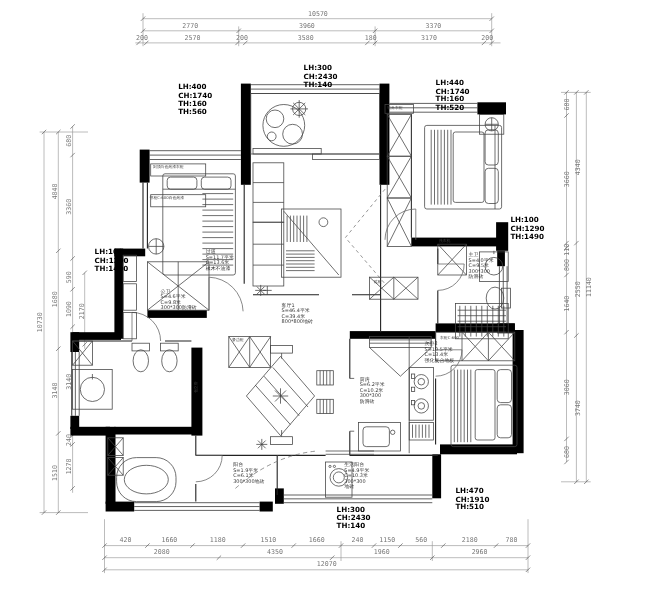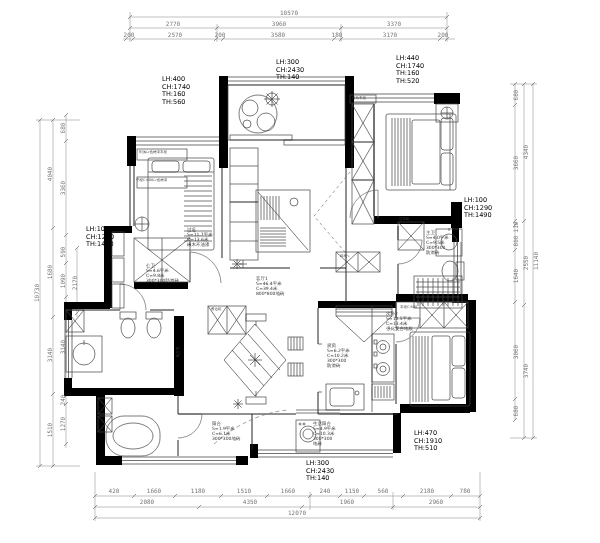--- a/index.html
+++ b/index.html
@@ -3,21 +3,21 @@
 <meta charset="utf-8">
 <style>
   html,body{margin:0;padding:0;background:#fff;}
   #canvas{position:relative;width:600px;height:543px;background:#fff;overflow:hidden;
           font-family:"DejaVu Sans",sans-serif;}
   #plan-svg{position:absolute;left:0;top:0;}
   .lbl{position:absolute;white-space:pre-line;line-height:1.18;color:#666;}
   .lbl.center{transform:translate(-50%,-50%);text-align:center;}
   .lbl.rot{transform:translate(-50%,-50%) rotate(-90deg);text-align:center;}
   .dim{font-family:"DejaVu Sans Mono","Liberation Mono",monospace;color:#777;}
-  .ann{color:#000;}
+  .ann{color:#000;font-weight:bold;}
   .room{color:#333;line-height:1.12;}
   .tiny{color:#444;line-height:1.1;}
 </style>
 </head>
 <body>
 
 <div id="canvas">
 
 <svg id="plan-svg" width="600" height="543" viewBox="0 0 600 543">
 
@@ -327,31 +327,31 @@
       <div class="lbl dim rot" style="left: 516px; top: 276px; font-size: 6px;">1640</div>
       <div class="lbl dim rot" style="left: 516px; top: 352px; font-size: 6px;">3060</div>
       <div class="lbl dim rot" style="left: 516px; top: 411px; font-size: 6px;">680</div>
       <div class="lbl ann" style="left: 162px; top: 76px; font-size: 6.5px;">LH:400
 CH:1740
 TH:160
 TH:560</div>
       <div class="lbl ann" style="left: 276px; top: 59px; font-size: 6.5px;">LH:300
 CH:2430
 TH:140</div>
-      <div class="lbl ann" style="left: 396px; top: 55px; font-size: 6.5px;">LH:440
+      <div class="lbl ann" style="left: 396px; top: 72px; font-size: 6.5px;">LH:440
 CH:1740
 TH:160
 TH:520</div>
       <div class="lbl ann" style="left: 86px; top: 226px; font-size: 6.5px;">LH:100
 CH:1290
 TH:1490</div>
       <div class="lbl ann" style="left: 464px; top: 197px; font-size: 6.5px;">LH:100
 CH:1290
 TH:1490</div>
-      <div class="lbl ann" style="left: 414px; top: 430px; font-size: 6.5px;">LH:470
+      <div class="lbl ann" style="left: 414px; top: 443px; font-size: 6.5px;">LH:470
 CH:1910
 TH:510</div>
       <div class="lbl ann" style="left: 306px; top: 460px; font-size: 6.5px;">LH:300
 CH:2430
 TH:140</div>
       <div class="lbl room" style="left: 256px; top: 276px; font-size: 4.5px;">客厅1
 S=46.4平米
 C=39.4米
 800*800地砖</div>
       <div class="lbl room" style="left: 327px; top: 343px; font-size: 4.5px;">厨房

